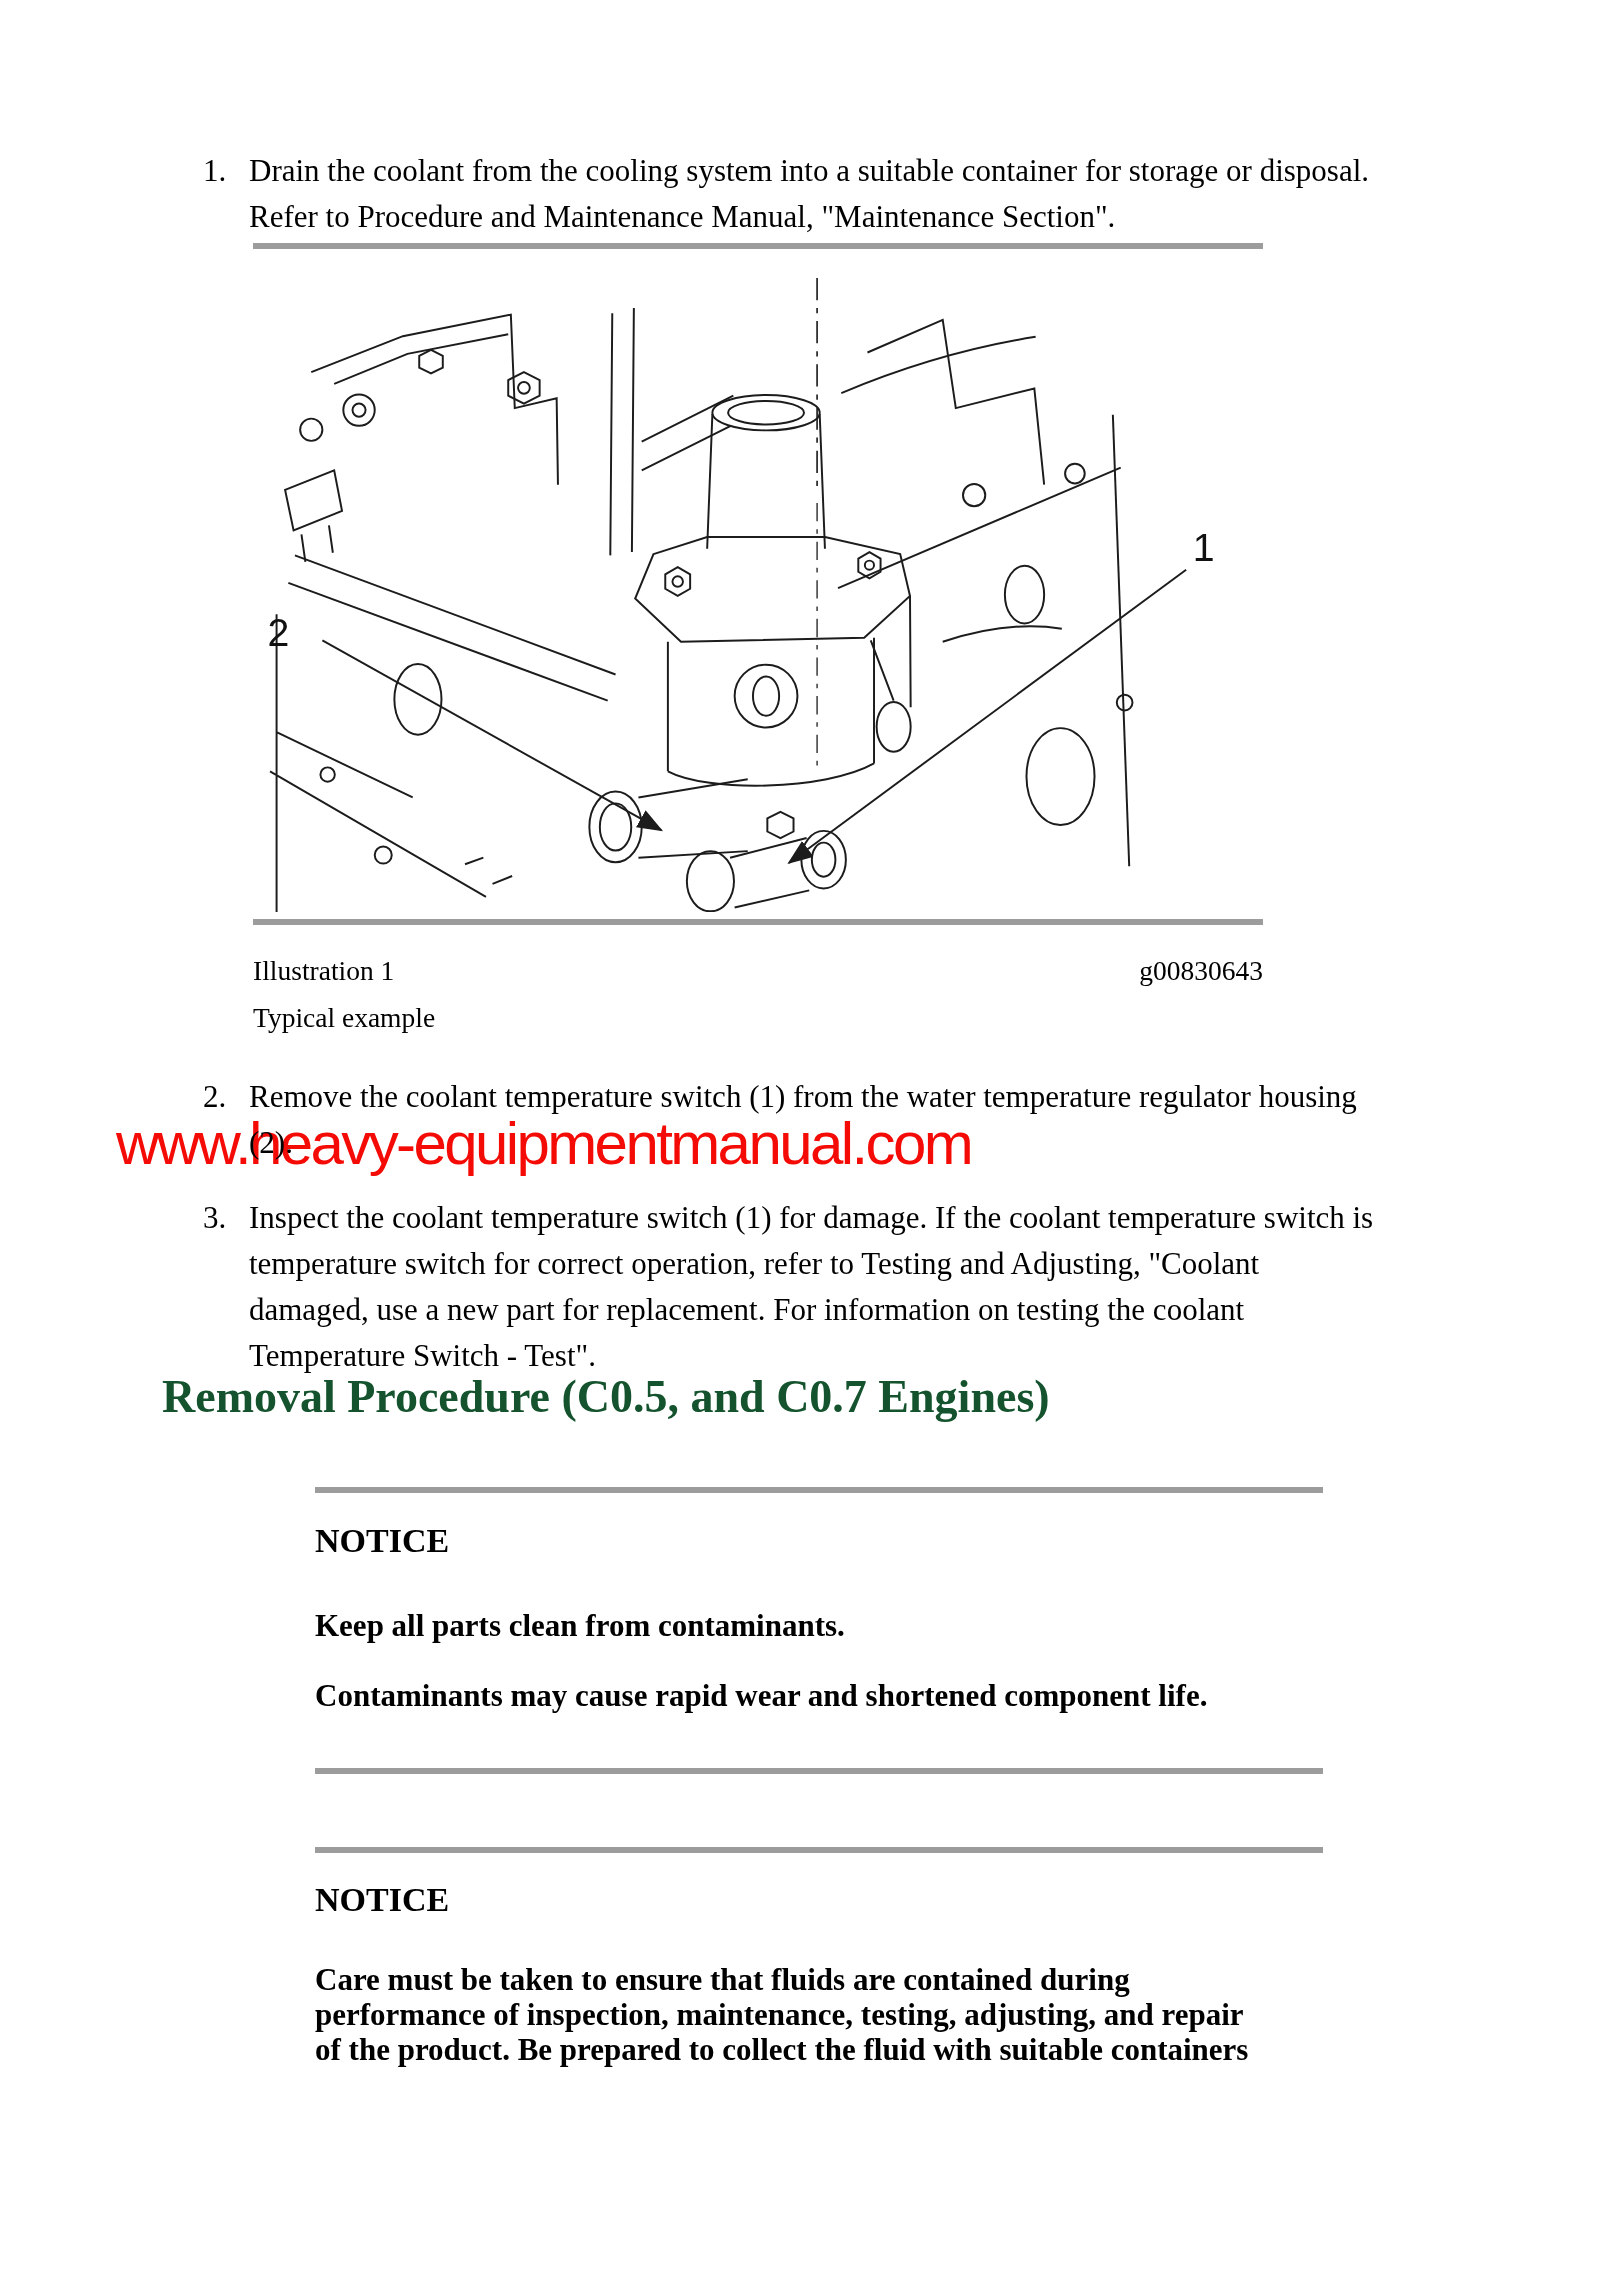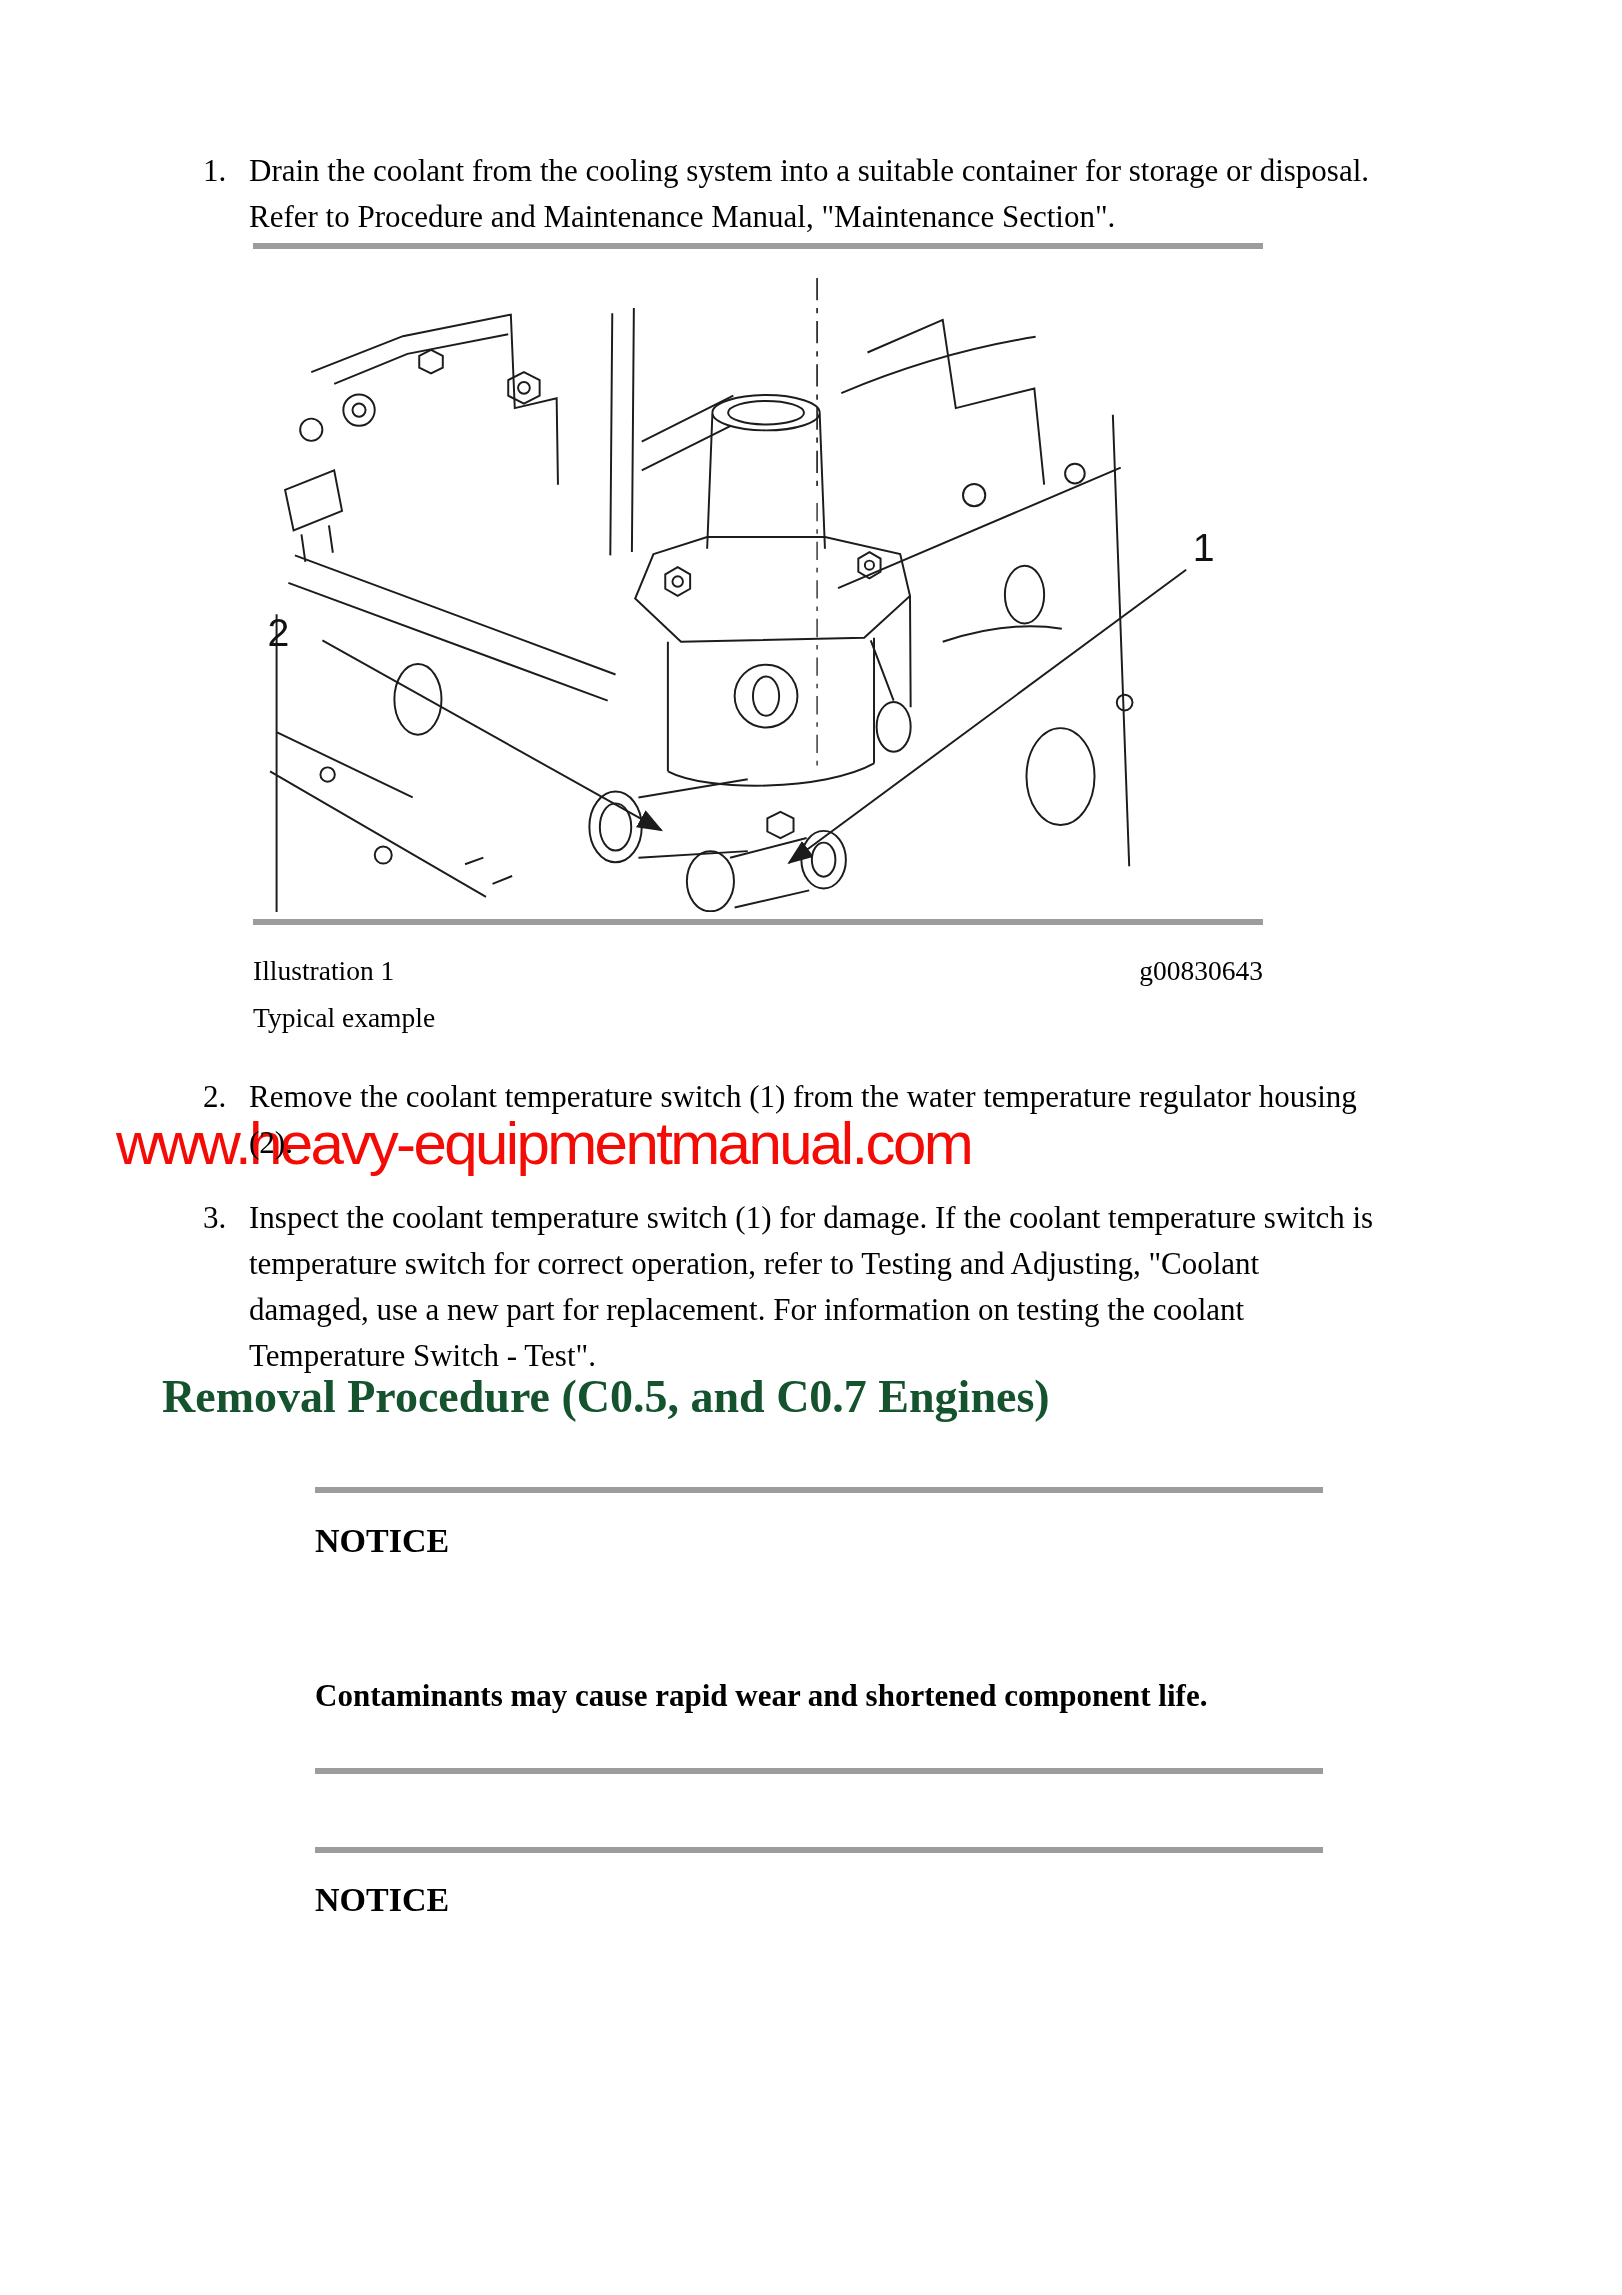--- a/index.html
+++ b/index.html
@@ -184,20 +184,26 @@
     <div>Inspect the coolant temperature switch (1) for damage. If the coolant temperature switch is</div>
     <div>temperature switch for correct operation, refer to Testing and Adjusting, "Coolant</div>
     <div>damaged, use a new part for replacement. For information on testing the coolant</div>
     <div>Temperature Switch - Test".</div>
   </div>
 
   <div class="heading">Removal Procedure (C0.5, and C0.7 Engines)</div>
 
   <div class="rule rule-notice" style="top:1487px"></div>
   <div class="notice-title" style="top:1522px">NOTICE</div>
+  <div class="notice-line" style="top:1608px">Keep all parts clean from contaminants.</div>
   <div class="notice-line" style="top:1678px">Contaminants may cause rapid wear and shortened component life.</div>
   <div class="rule rule-notice" style="top:1768px"></div>
 
   <div class="rule rule-notice" style="top:1847px"></div>
   <div class="notice-title" style="top:1881px">NOTICE</div>
+  <div class="notice-para" style="top:1962px">
+    <div>Care must be taken to ensure that fluids are contained during</div>
+    <div>performance of inspection, maintenance, testing, adjusting, and repair</div>
+    <div>of the product. Be prepared to collect the fluid with suitable containers</div>
+  </div>
 
 </div>
 
 
 </body></html>

